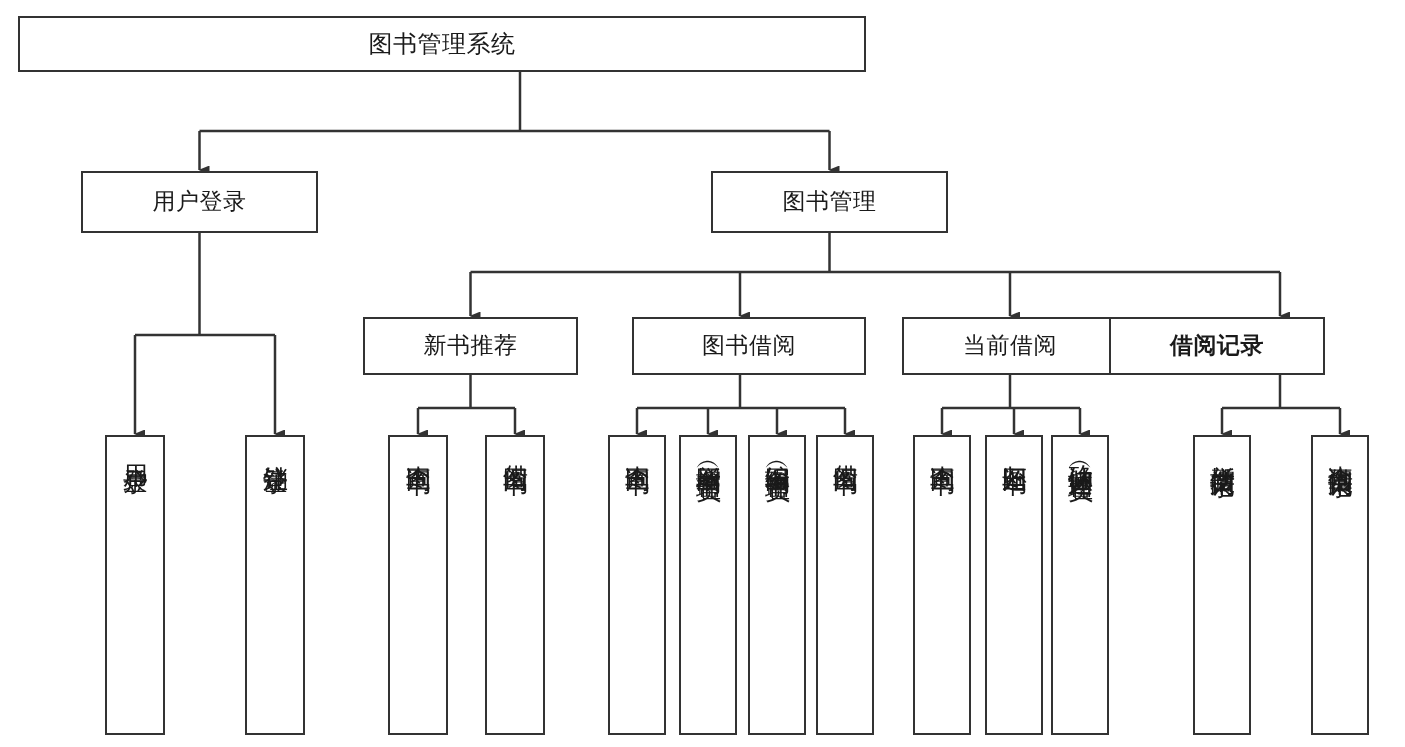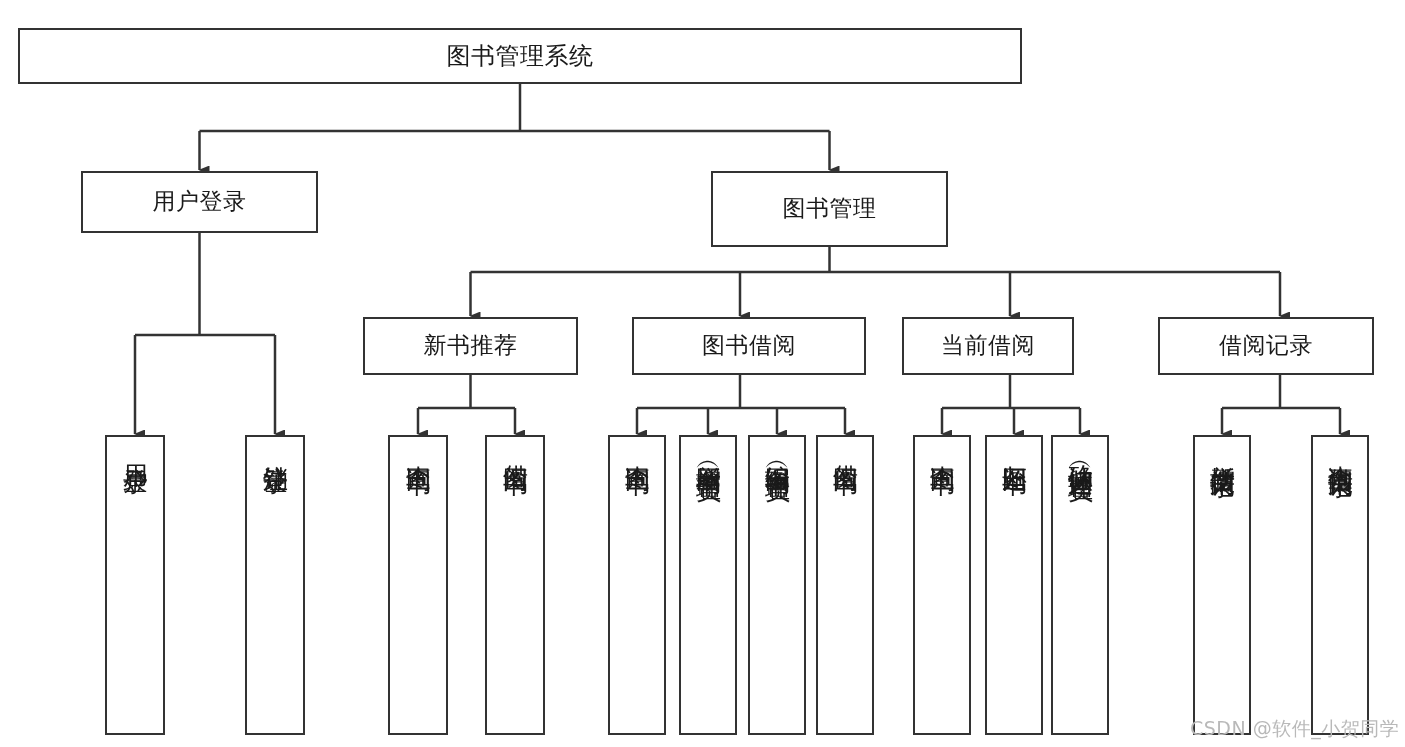--- a/index.html
+++ b/index.html
@@ -111,39 +111,39 @@
         <line x1="942" y1="408" x2="942" y2="434" stroke="#333333" stroke-width="2.5" marker-end="url(#arrowhead)"></line>
         <line x1="1014" y1="408" x2="1014" y2="434" stroke="#333333" stroke-width="2.5" marker-end="url(#arrowhead)"></line>
         <line x1="1080" y1="408" x2="1080" y2="434" stroke="#333333" stroke-width="2.5" marker-end="url(#arrowhead)"></line>
         <line x1="1280" y1="375" x2="1280" y2="408" stroke="#333333" stroke-width="2.5"></line>
         <line x1="1222" y1="408" x2="1340" y2="408" stroke="#333333" stroke-width="2.5"></line>
         <line x1="1222" y1="408" x2="1222" y2="434" stroke="#333333" stroke-width="2.5" marker-end="url(#arrowhead)"></line>
         <line x1="1340" y1="408" x2="1340" y2="434" stroke="#333333" stroke-width="2.5" marker-end="url(#arrowhead)"></line>
       </g>
   </svg>
   <div id="node-layer">
-      <div class="node horiz root" style="left: 18px; top: 16px; width: 1004px; height: 56px; margin-top: 12px;">
+      <div class="node horiz root" style="left: 18px; top: 16px; width: 848px; height: 56px;">
         <span class="node-label">图书管理系统</span>
       </div>
       <div class="node horiz" style="left: 81px; top: 171px; width: 237px; height: 62px;">
         <span class="node-label">用户登录</span>
       </div>
-      <div class="node horiz" style="left: 711px; top: 171px; width: 237px; height: 76px; align-items: center;">
+      <div class="node horiz" style="left: 711px; top: 171px; width: 237px; height: 62px; align-items: center;">
         <span class="node-label">图书管理</span>
       </div>
       <div class="node horiz" style="left: 363px; top: 317px; width: 215px; height: 58px; align-items: center;">
         <span class="node-label">新书推荐</span>
       </div>
       <div class="node horiz" style="left: 632px; top: 317px; width: 234px; height: 58px;">
         <span class="node-label">图书借阅</span>
       </div>
-      <div class="node horiz" style="left: 902px; top: 317px; width: 172px; height: 58px;">
+      <div class="node horiz" style="left: 902px; top: 317px; width: 216px; height: 58px;">
         <span class="node-label">当前借阅</span>
       </div>
-      <div class="node horiz" style="left: 1158px; top: 317px; width: 216px; height: 58px;">
+      <div class="node horiz" style="left: 1109px; top: 317px; width: 216px; height: 58px; font-weight: bold;">
         <span class="node-label">借阅记录</span>
       </div>
       <div class="node vert" style="left: 105px; top: 435px; width: 60px; height: 300px;">
         <span class="node-label">用户登录</span>
       </div>
       <div class="node vert" style="left: 245px; top: 435px; width: 60px; height: 300px;">
         <span class="node-label">注销登录</span>
       </div>
       <div class="node vert" style="left: 388px; top: 435px; width: 60px; height: 300px;">
         <span class="node-label">查询图书</span>
@@ -172,14 +172,13 @@
       <div class="node vert" style="left: 1051px; top: 435px; width: 58px; height: 300px;">
         <span class="node-label">确认归还（管理员）</span>
       </div>
       <div class="node vert" style="left: 1193px; top: 435px; width: 58px; height: 300px;">
         <span class="node-label">新增借阅记录</span>
       </div>
       <div class="node vert" style="left: 1311px; top: 435px; width: 58px; height: 300px;">
         <span class="node-label">查询借阅记录</span>
       </div>
     </div>
-  <div class="watermark" style="left:1190px; top:716px;">CSDN @软件_小贺同学</div>
 </div>
 
 </body></html>

